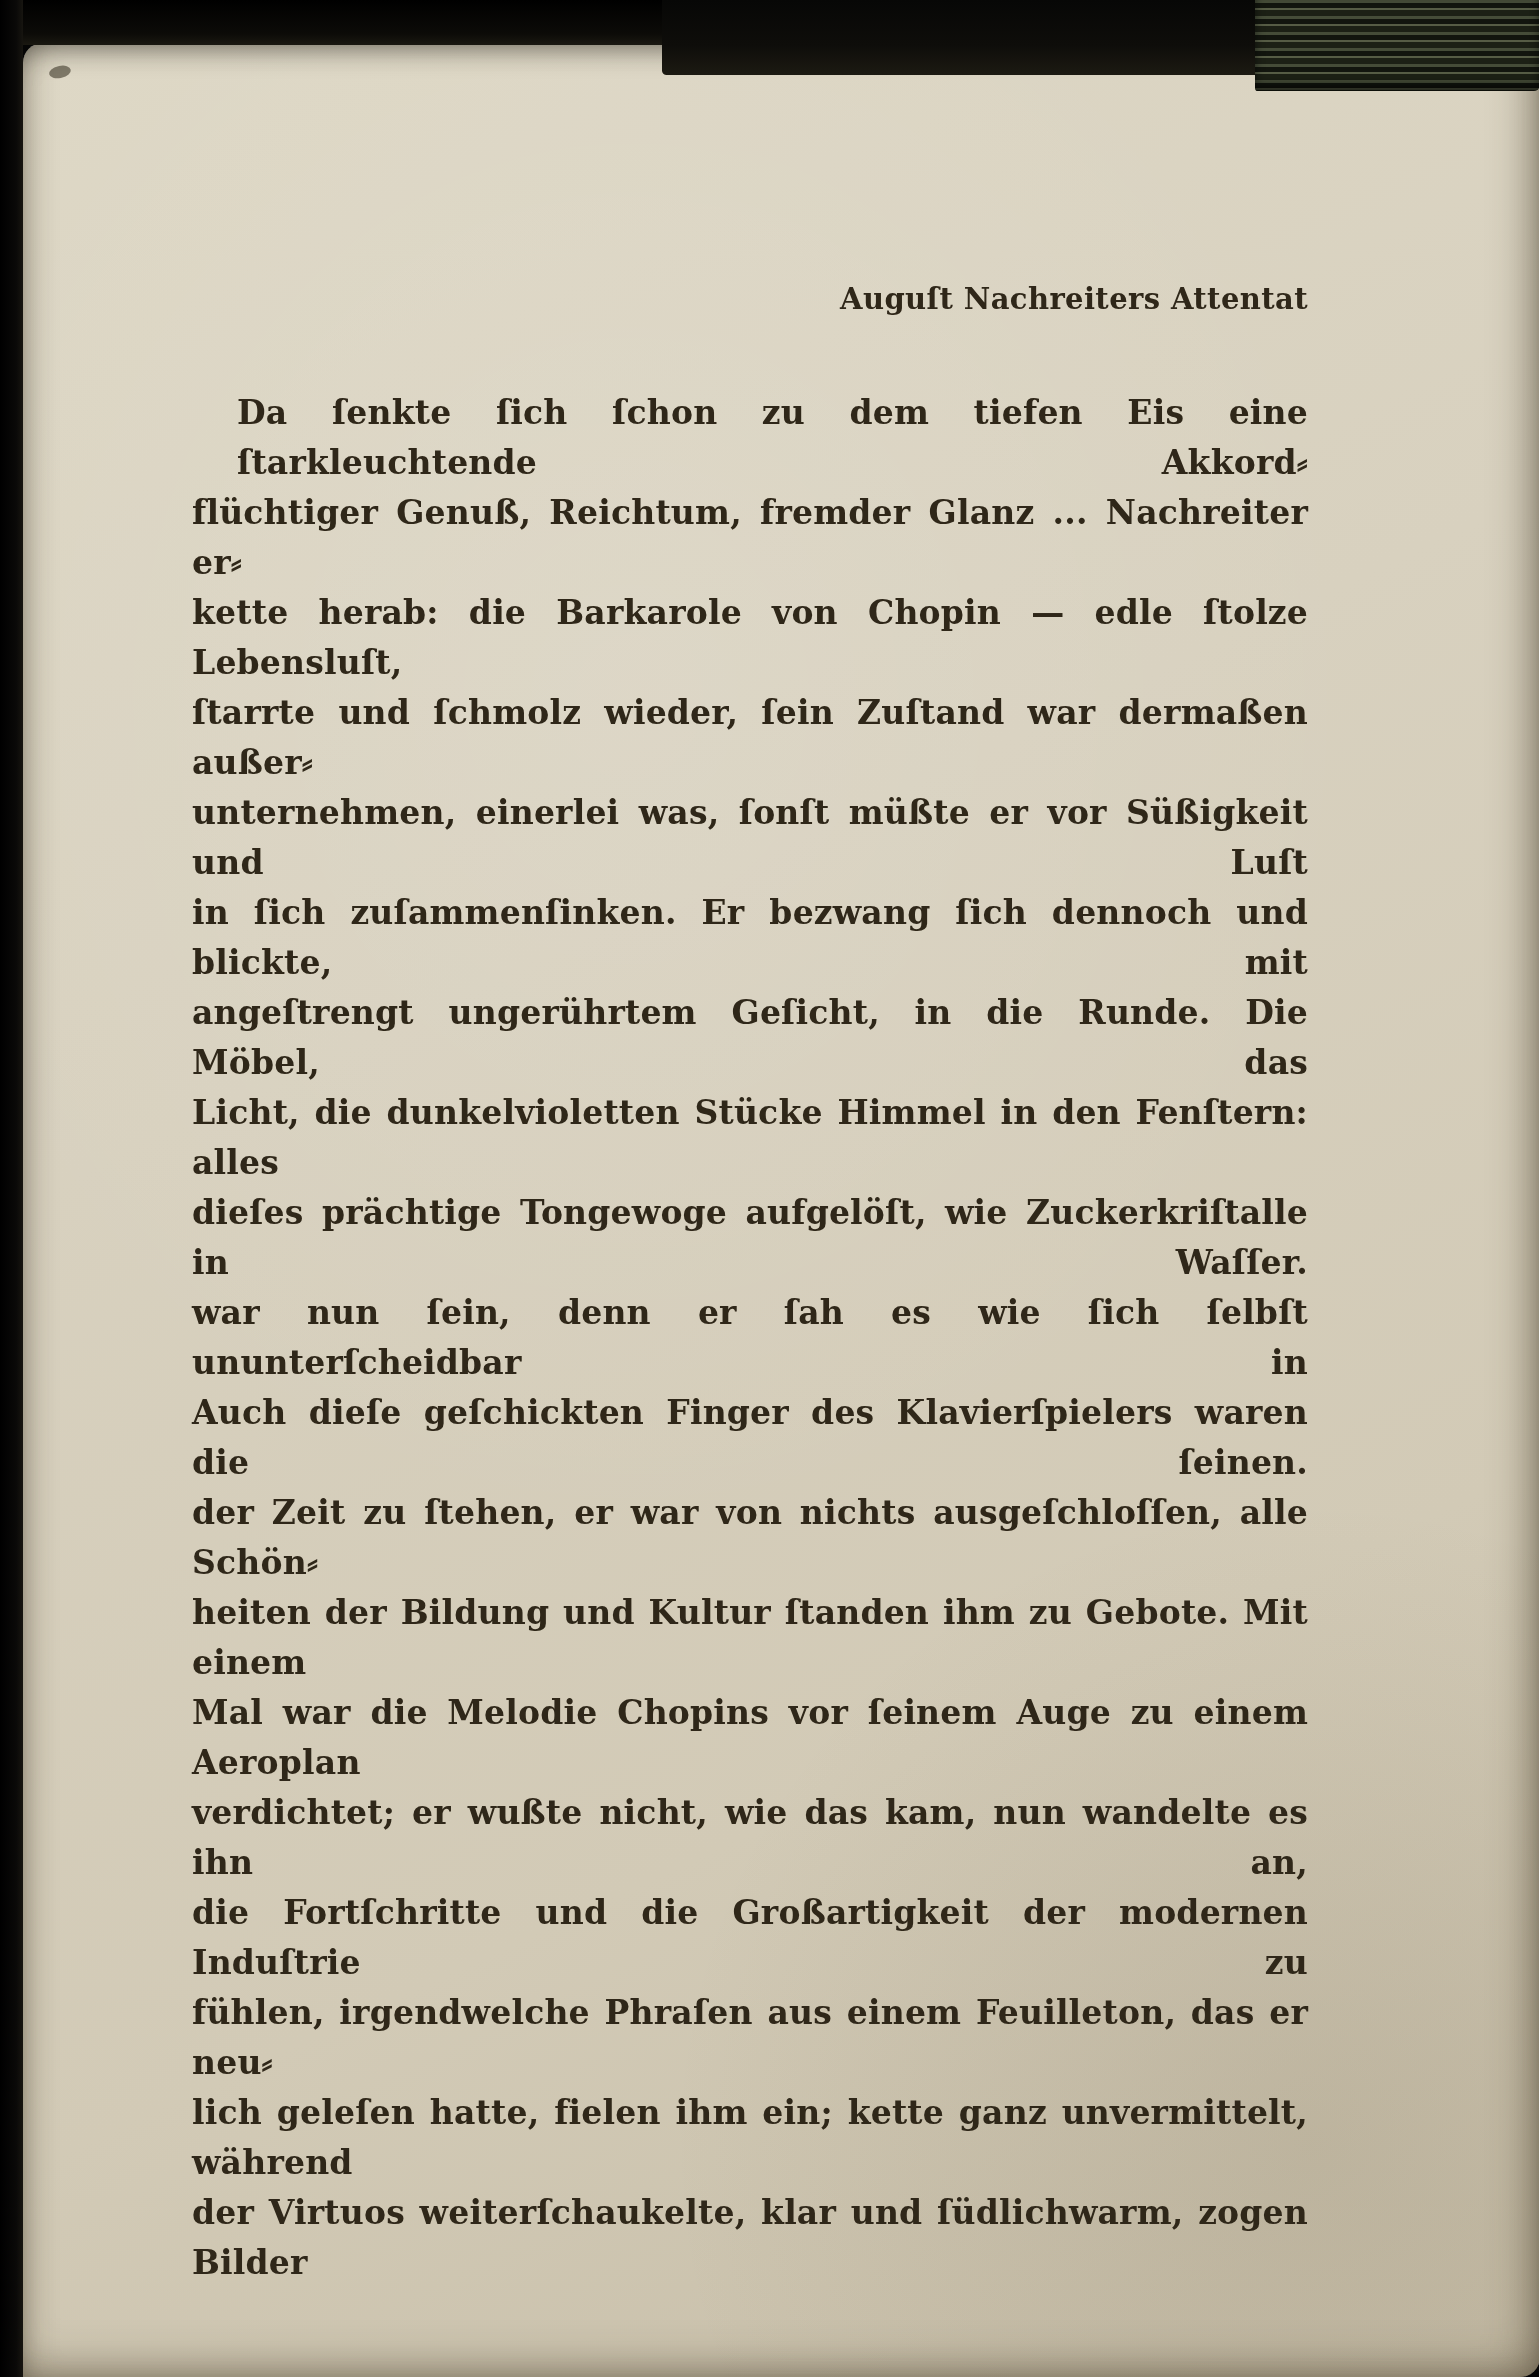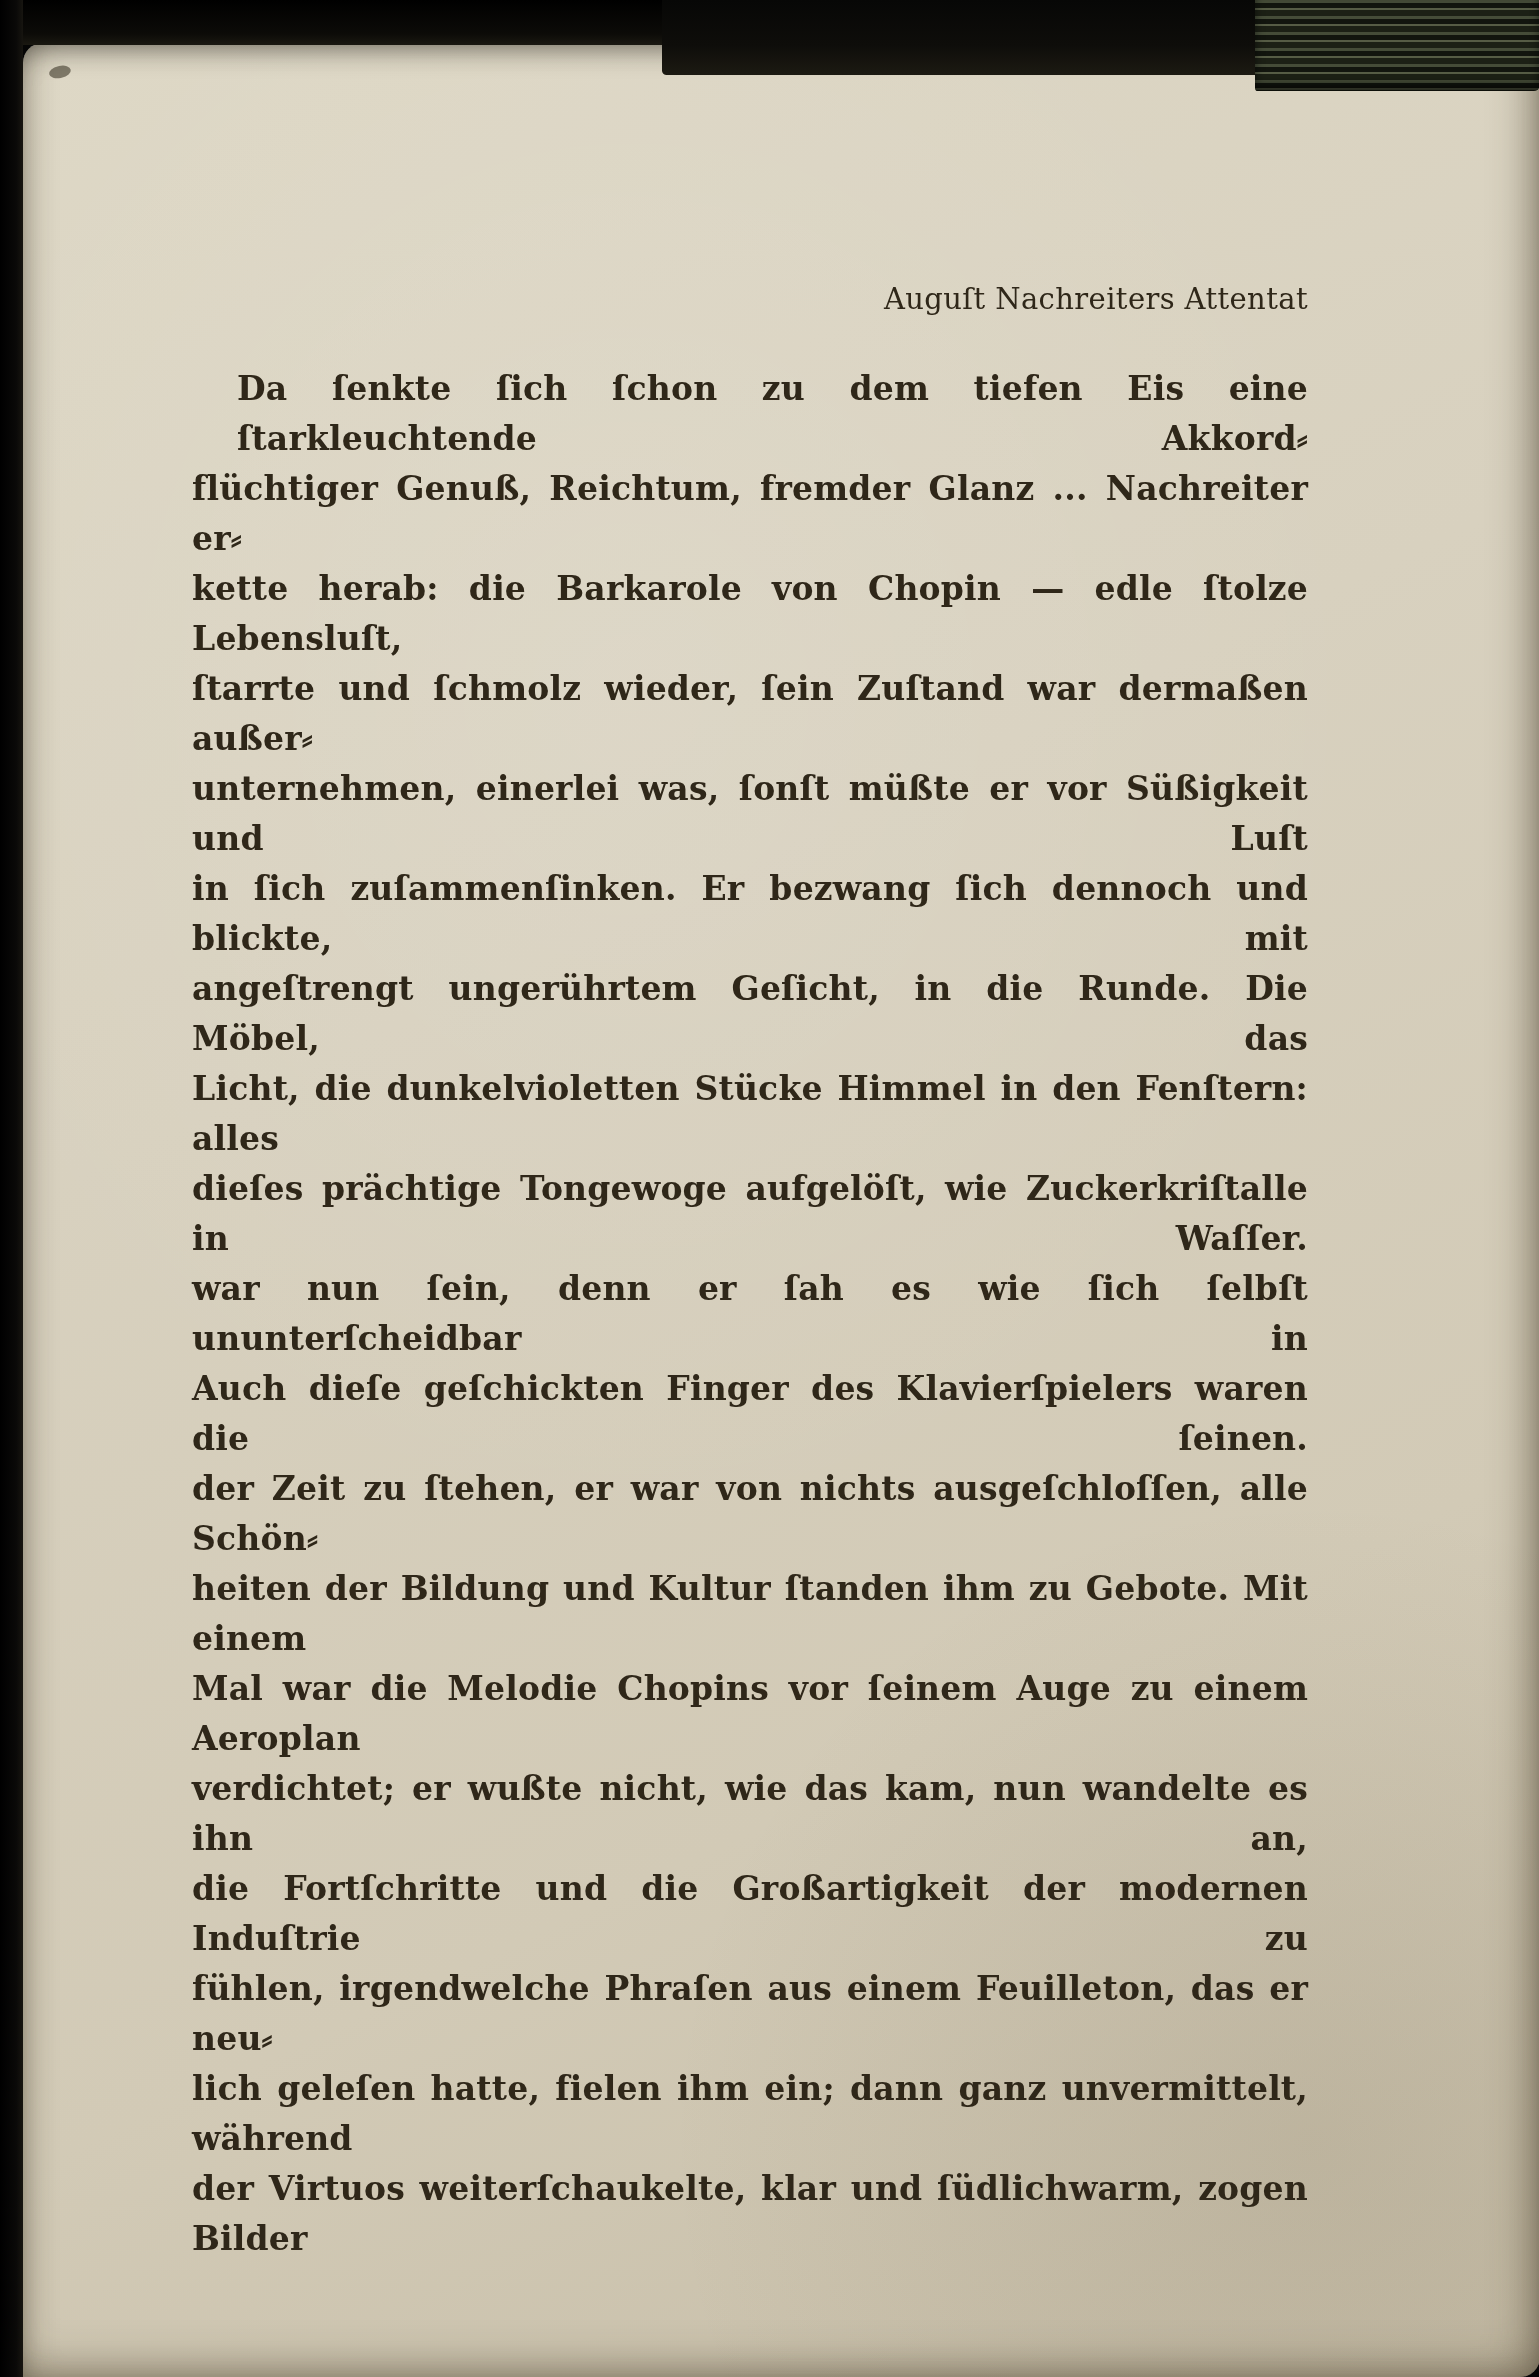--- a/index.html
+++ b/index.html
@@ -85,23 +85,23 @@
   
   .column {
     margin-left: 169px;
     width: 1116px;
     color: #2f2719;
   }
   .running-header {
     text-align: right;
     font-size: 29px;
     line-height: 34px;
-    font-weight: 400;
+    font-weight: 700;
     letter-spacing: 0.4px;
-    margin-bottom: 48px;
+    margin-bottom: 72px;
   }
   .body-text {
     font-size: 33px;
     font-weight: 700;
     letter-spacing: 0.2px;
   }
   .line {
     line-height: 50px;
     text-align: justify;
     text-align-last: justify;
@@ -135,19 +135,19 @@
         <div class="line">Licht, die dunkelvioletten Stücke Himmel in den Fenſtern: alles</div>
         <div class="line">dieſes prächtige Tongewoge aufgelöſt, wie Zuckerkriſtalle in Waſſer.</div>
         <div class="line">war nun ſein, denn er ſah es wie ſich ſelbſt ununterſcheidbar in</div>
         <div class="line">Auch dieſe geſchickten Finger des Klavierſpielers waren die ſeinen.</div>
         <div class="line">der Zeit zu ſtehen, er war von nichts ausgeſchloſſen, alle Schön⸗</div>
         <div class="line">heiten der Bildung und Kultur ſtanden ihm zu Gebote. Mit einem</div>
         <div class="line">Mal war die Melodie Chopins vor ſeinem Auge zu einem Aeroplan</div>
         <div class="line">verdichtet; er wußte nicht, wie das kam, nun wandelte es ihn an,</div>
         <div class="line">die Fortſchritte und die Großartigkeit der modernen Induſtrie zu</div>
         <div class="line">fühlen, irgendwelche Phraſen aus einem Feuilleton, das er neu⸗</div>
-        <div class="line">lich geleſen hatte, fielen ihm ein; dann ganz unvermittelt, während</div>
+        <div class="line">lich geleſen hatte, fielen ihm ein; kette ganz unvermittelt, während</div>
         <div class="line">der Virtuos weiterſchaukelte, klar und ſüdlichwarm, zogen Bilder</div>
       </div>
 
   </div>
 </div>
 
 
 </body></html>

